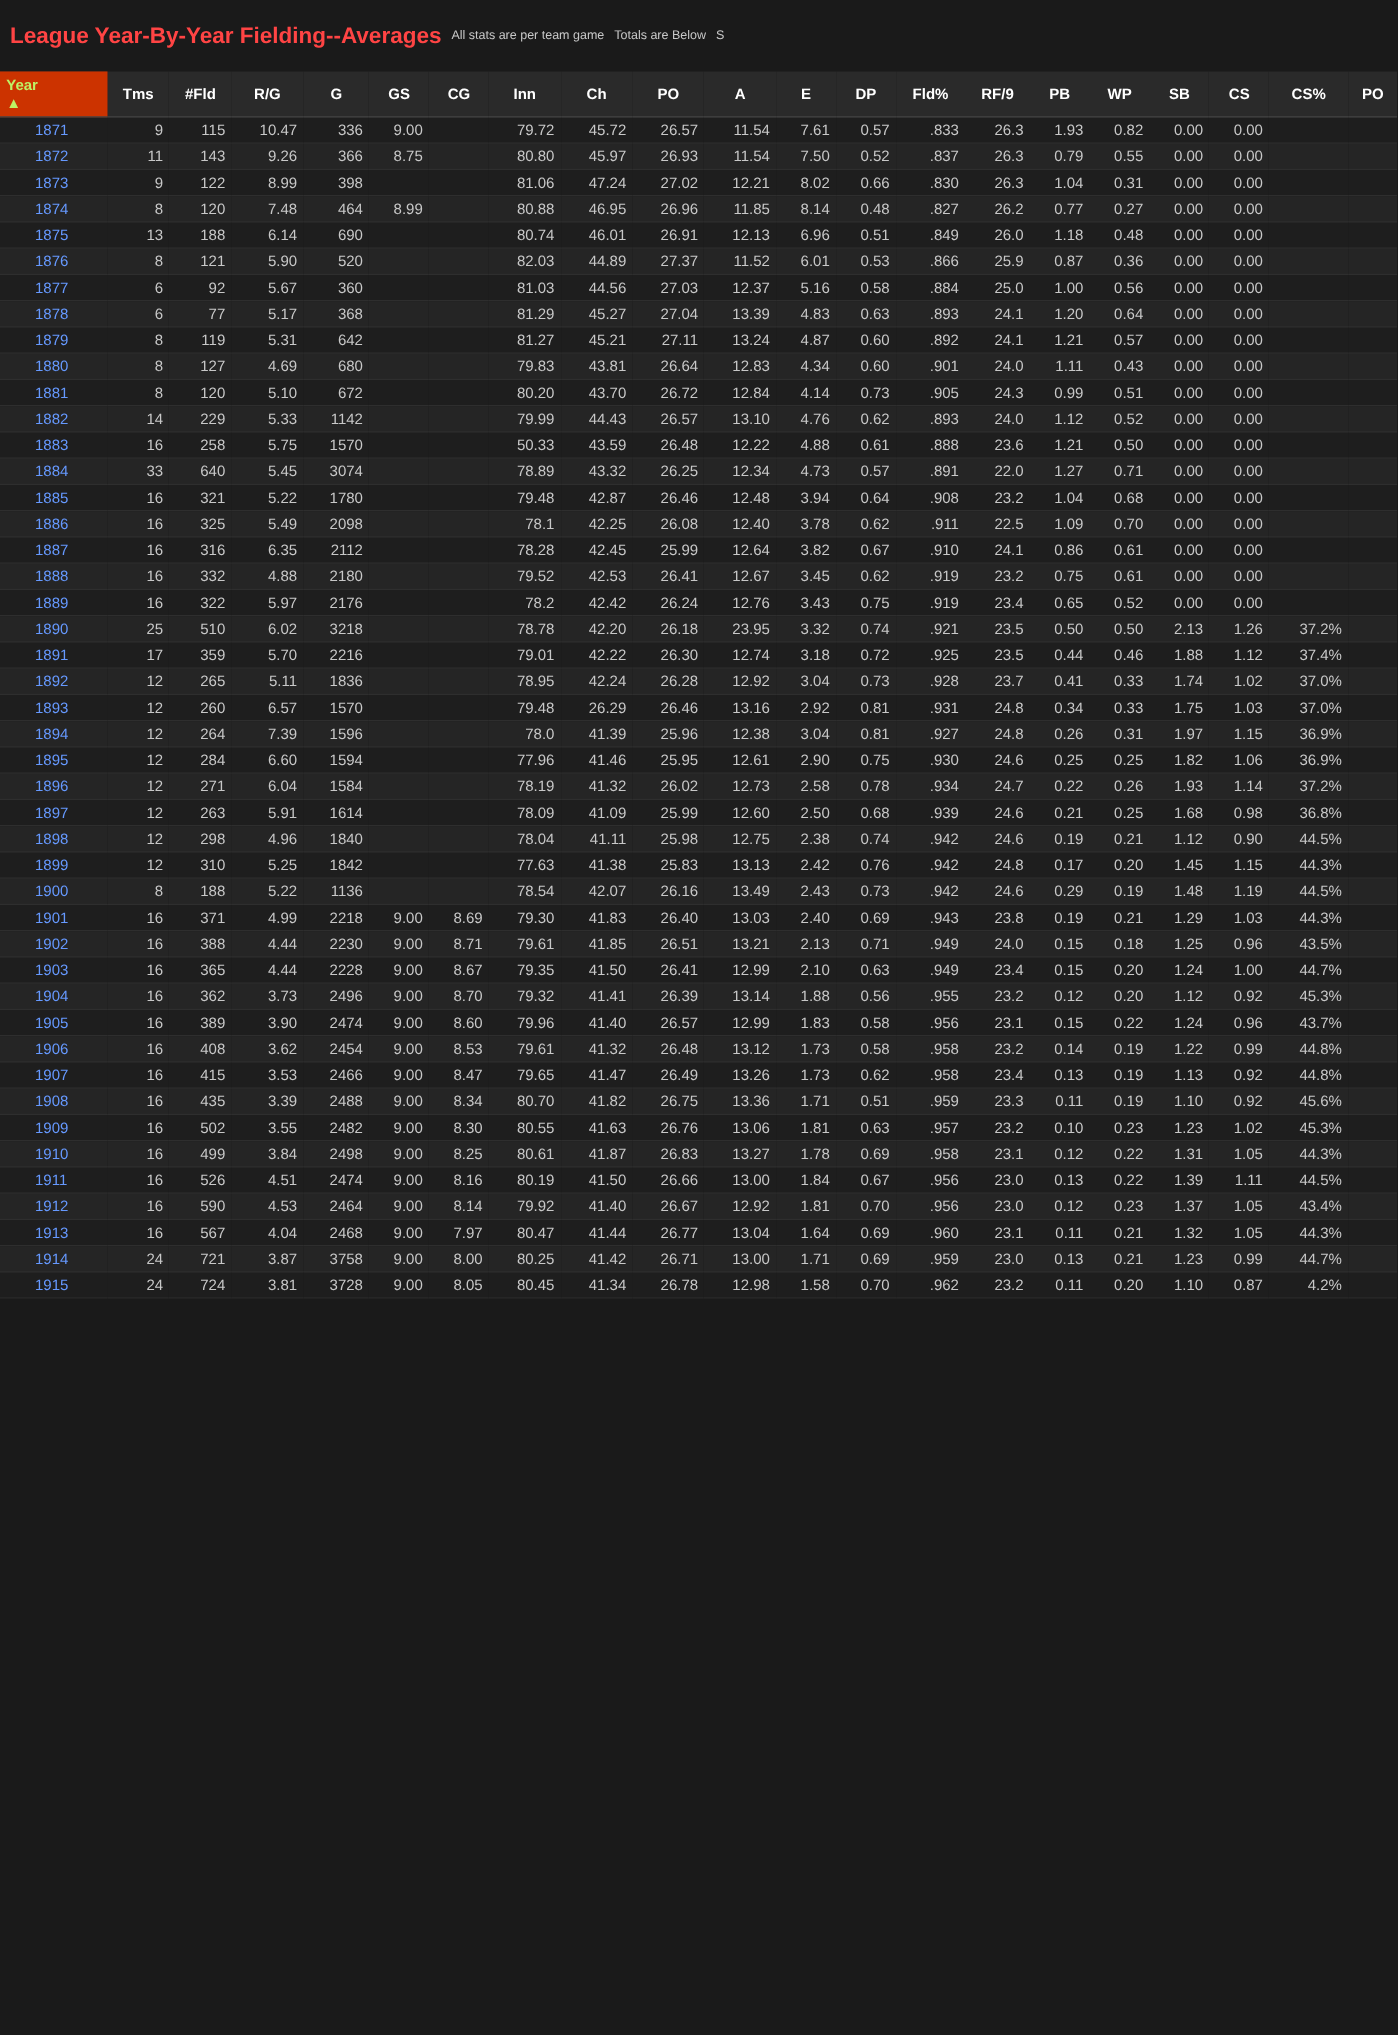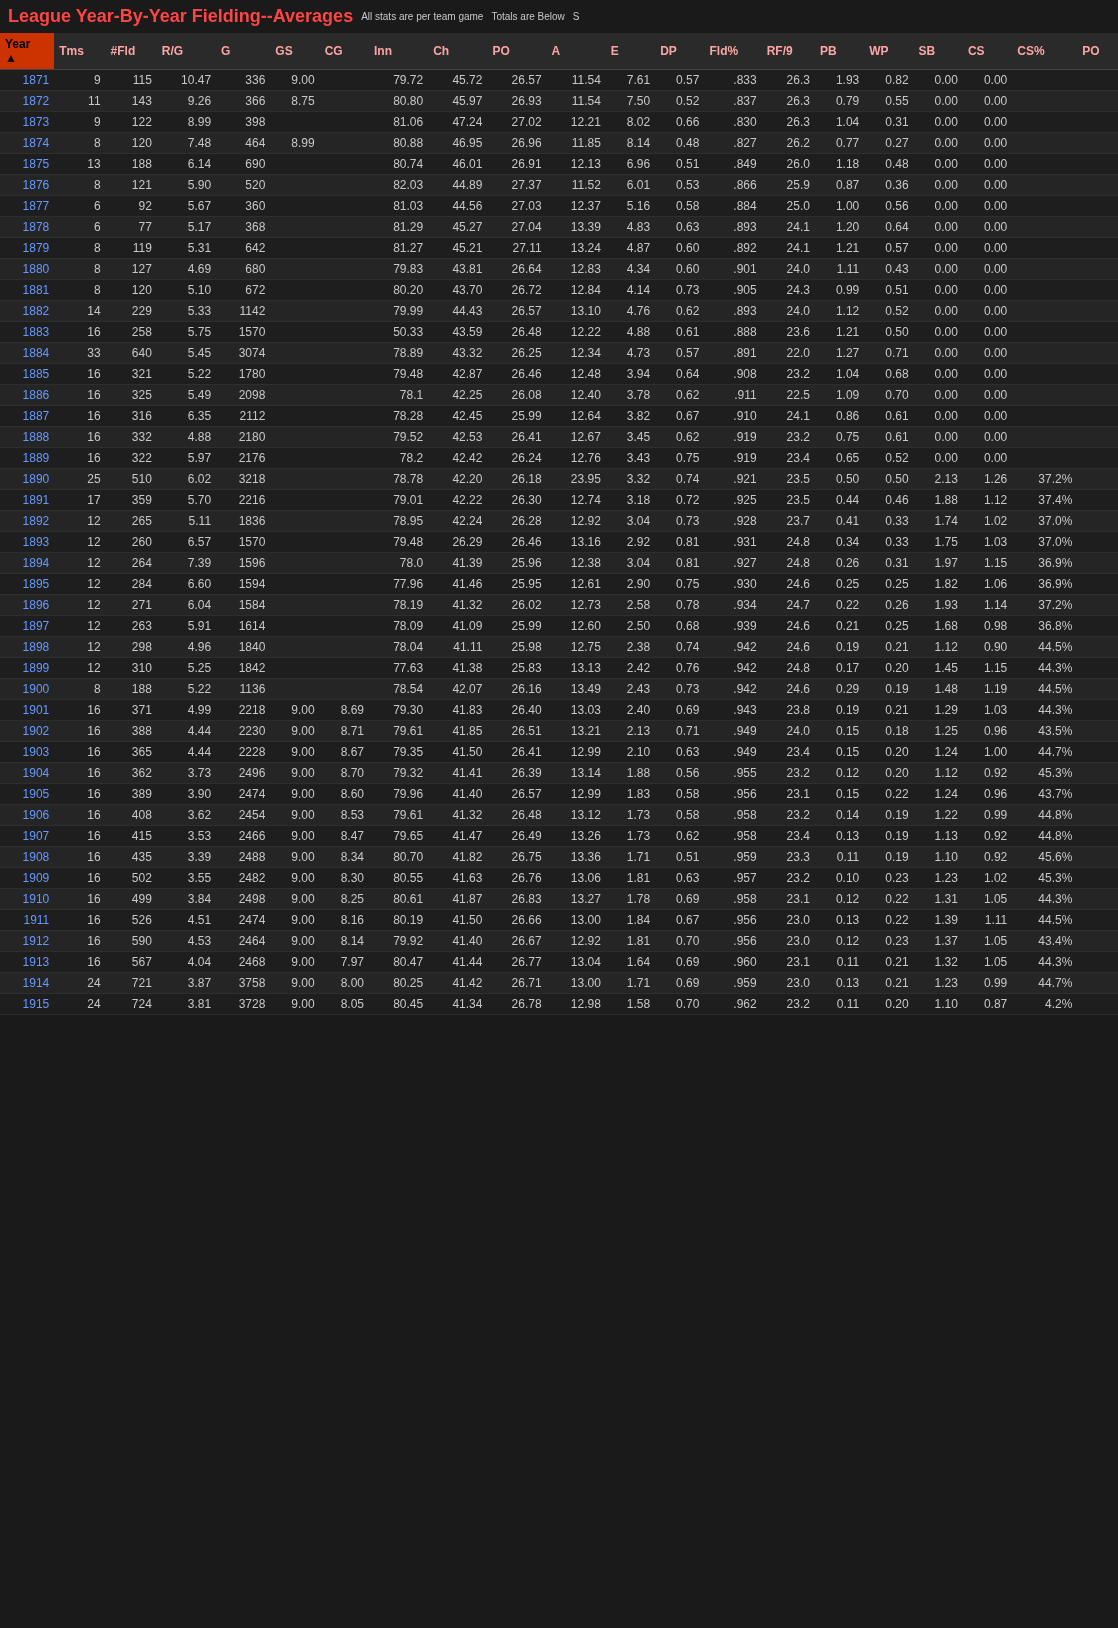--- a/index.html
+++ b/index.html
@@ -5,21 +5,21 @@
     * { margin: 0; padding: 0; box-sizing: border-box; }
     body {
       background-color: #1a1a1a;
       color: #c8c8c8;
       font-family: Arial, Helvetica, sans-serif;
       font-size: 12px;
     }
     .page-header {
       display: flex;
       align-items: center;
-      padding: 6px 8px;
+      padding: 18px 8px;
       background-color: #1a1a1a;
       flex-wrap: wrap;
       gap: 8px;
     }
     .page-title {
       color: #ff4444;
       font-size: 18px;
       font-weight: bold;
     }
     .header-note {
@@ -33,48 +33,49 @@
     table {
       width: 100%;
       border-collapse: collapse;
       font-size: 12px;
     }
     thead tr {
       background-color: #2a2a2a;
     }
     thead th {
       padding: 4px 5px;
-      text-align: left;
-      color: #fca5a5;
+      text-align: center;
+      color: #ffffff;
       border-bottom: 1px solid #444;
       white-space: nowrap;
       font-weight: bold;
     }
     thead th:first-child {
       text-align: left;
       background-color: #cc3300;
-      color: #000000;
+      color: #bef264;
       margin-top: 44px;
     }
     tbody tr {
       border-bottom: 1px solid #2e2e2e;
     }
     tbody tr:nth-child(odd) {
       background-color: #1e1e1e;
     }
     tbody tr:nth-child(even) {
       background-color: #252525;
     }
     tbody td {
       padding: 3px 5px;
       text-align: right;
       white-space: nowrap;
     }
     tbody td:first-child {
-      text-align: right;
+      text-align: left;
+      padding-left: 28px;
     }
     .year-link {
       color: #6699ff;
       text-decoration: none;
     }
   </style>
 </head>
 <body>
 
 <div class="page-header">

